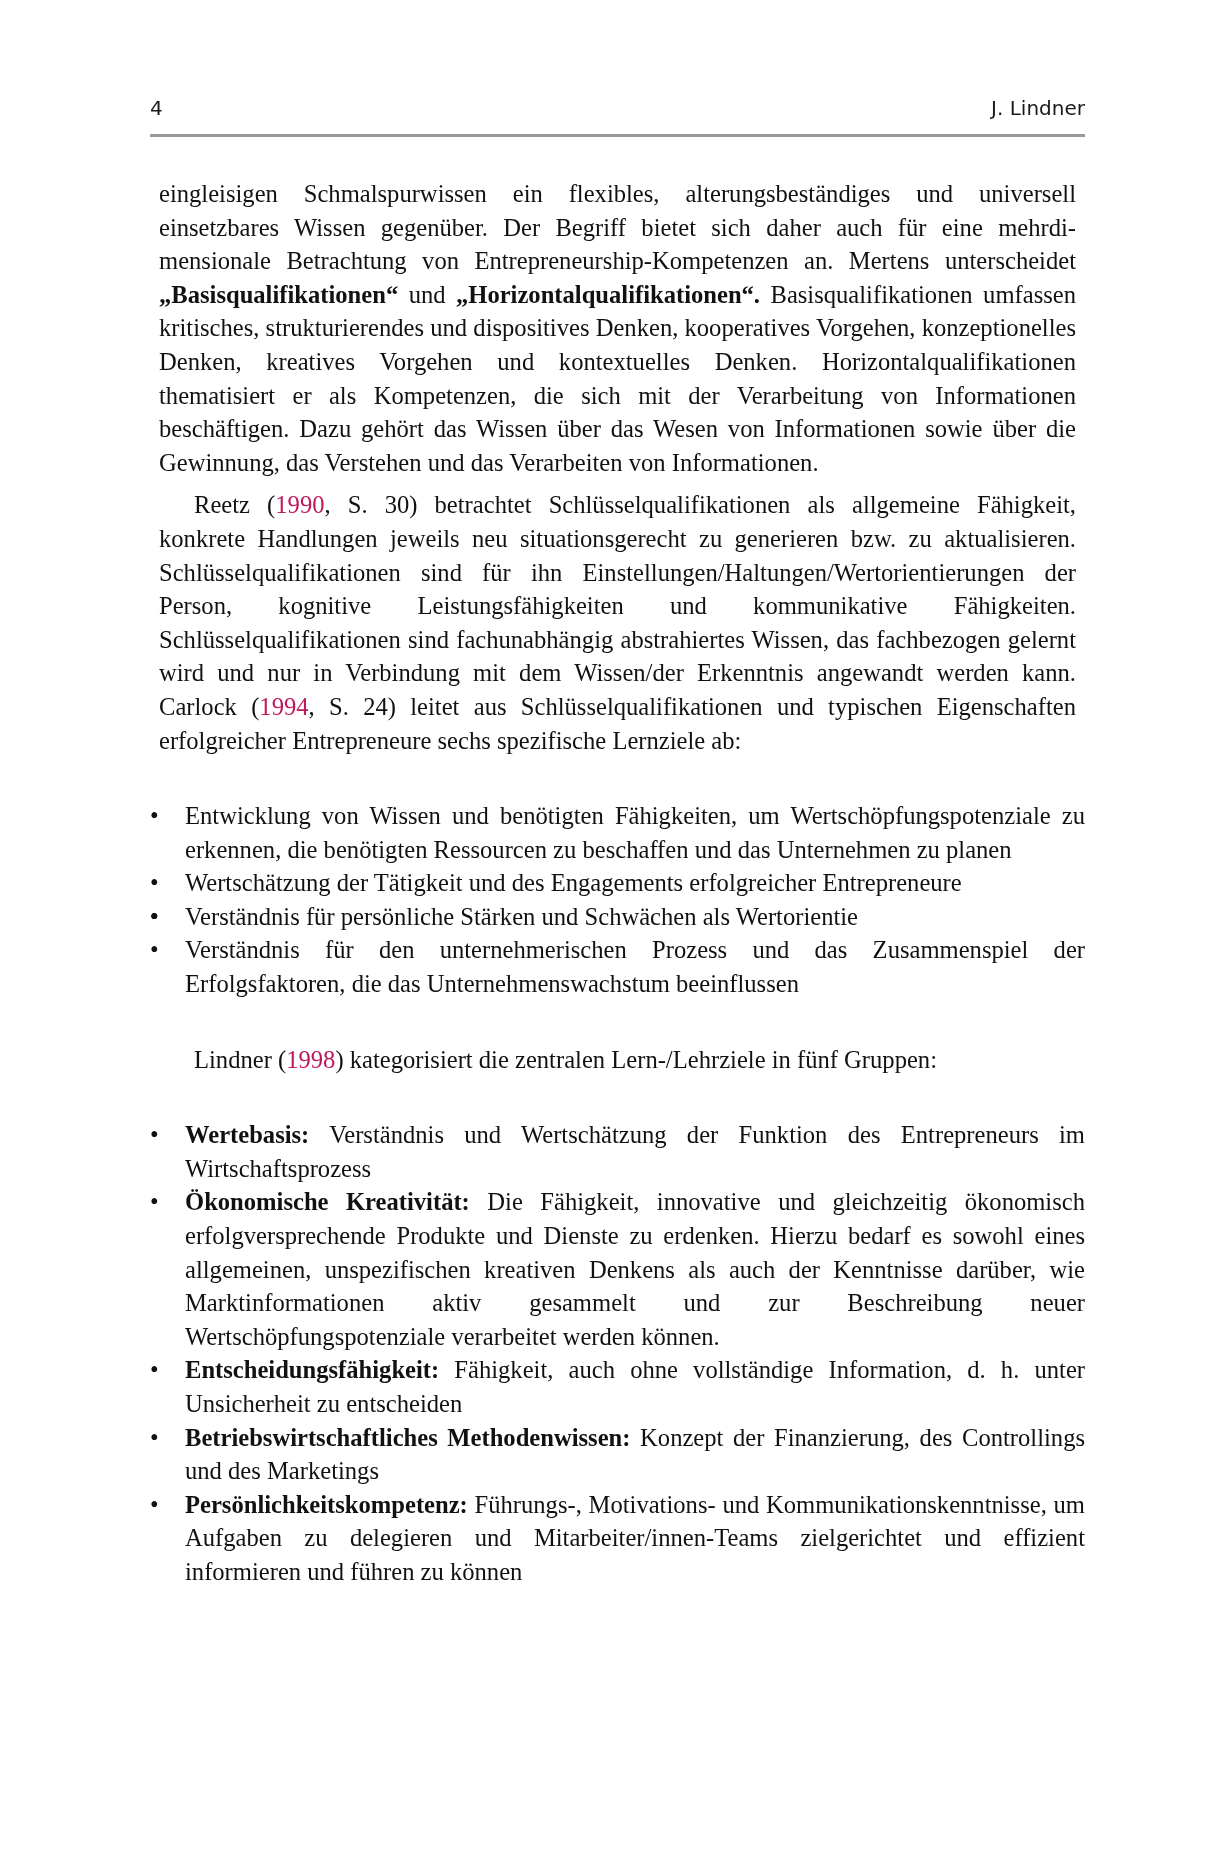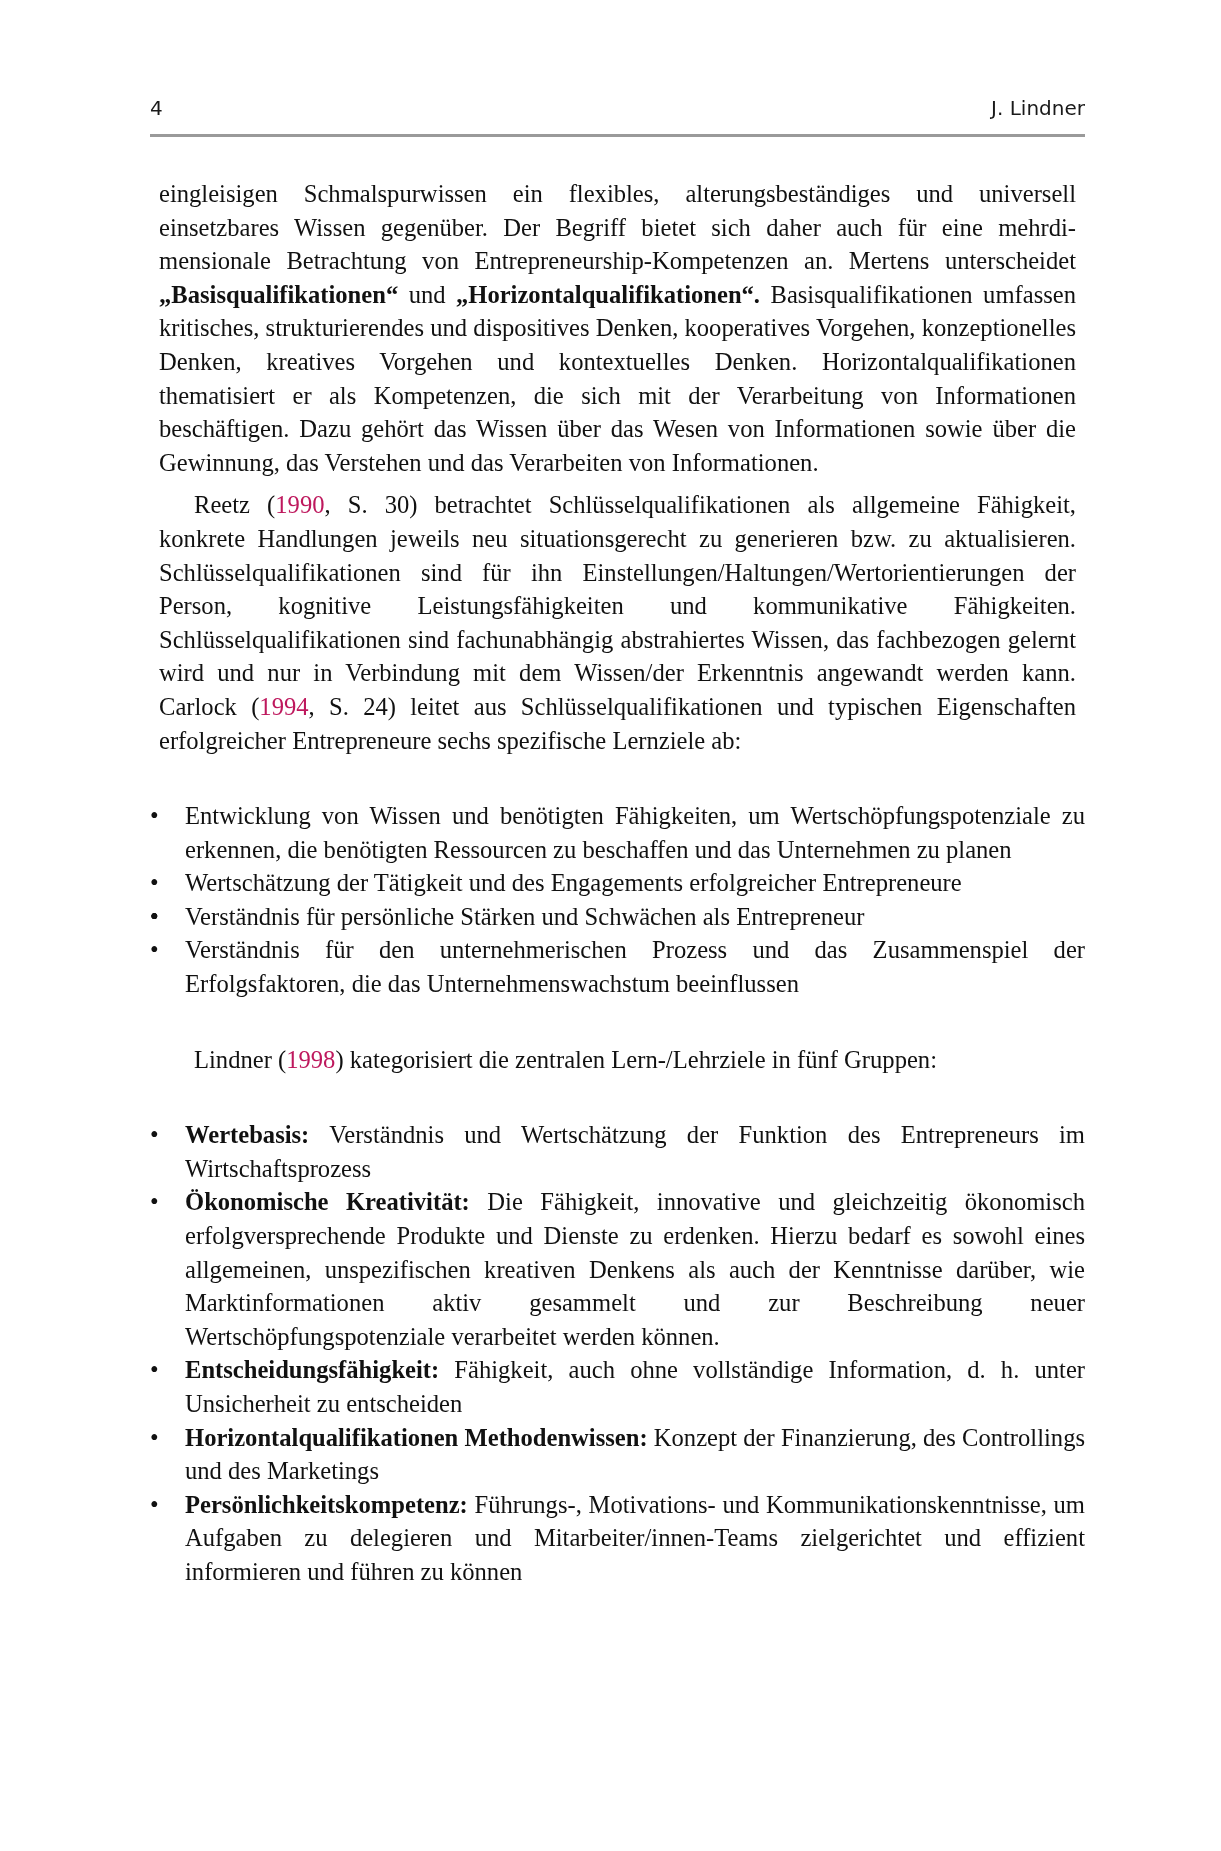--- a/index.html
+++ b/index.html
@@ -37,31 +37,31 @@
 
     <p class="indent"><span>Reetz (</span><a class="link">1990</a><span>, S. 30) betrachtet Schlüsselqualifikationen als allgemeine Fähigkeit, konkrete Handlungen jeweils neu situationsgerecht zu generieren bzw. zu aktuali­sieren. Schlüsselqualifikationen sind für ihn Einstellungen/Haltungen/Wertorientie­rungen der Person, kognitive Leistungsfähigkeiten und kommunikative Fähigkeiten. Schlüsselqualifikationen sind fachunabhängig abstrahiertes Wissen, das fachbezo­gen gelernt wird und nur in Verbindung mit dem Wissen/der Erkenntnis angewandt werden kann. Carlock (</span><a class="link">1994</a><span>, S. 24) leitet aus Schlüsselqualifikationen und typi­schen Eigenschaften erfolgreicher Entrepreneure sechs spezifische Lernziele ab:</span></p>
 
     <div class="gap-lg"></div>
 
     <ul>
       <li><span class="bullet">•</span><span>Entwicklung von Wissen und benötigten Fähigkeiten, um Wertschöpfungspoten­ziale zu erkennen, die benötigten Ressourcen zu beschaffen und das Unterneh­men zu planen</span></li>
       <li><span class="bullet">•</span><span>Wertschätzung der Tätigkeit und des Engagements erfolgreicher Entrepreneure</span></li>
       <li><span class="bullet">•</span></li>
       <li><span class="bullet">•</span></li>
-      <li><span class="bullet">•</span><span>Verständnis für persönliche Stärken und Schwächen als Entrepreneur</span></li>
+      <li><span class="bullet">•</span><span>Verständnis für persönliche Stärken und Schwächen als Wertorientie</span></li>
       <li><span class="bullet">•</span><span>Verständnis für den unternehmerischen Prozess und das Zusammenspiel der Erfolgsfaktoren, die das Unternehmenswachstum beeinflussen</span></li>
     </ul>
 
     <div class="gap-md"></div>
 
     <p class="indent"><span>Lindner (</span><a class="link">1998</a><span>) kategorisiert die zentralen Lern-/Lehrziele in fünf Gruppen:</span></p>
 
     <div class="gap-lg"></div>
 
     <ul>
       <li><span class="bullet">•</span><b>Wertebasis:</b><span> Verständnis und Wertschätzung der Funktion des Entrepreneurs im Wirtschaftsprozess</span></li>
       <li><span class="bullet">•</span><b>Ökonomische Kreativität:</b><span> Die Fähigkeit, innovative und gleichzeitig ökono­misch erfolgversprechende Produkte und Dienste zu erdenken. Hierzu bedarf es sowohl eines allgemeinen, unspezifischen kreativen Denkens als auch der Kennt­nisse darüber, wie Marktinformationen aktiv gesammelt und zur Beschreibung neuer Wertschöpfungspotenziale verarbeitet werden können.</span></li>
       <li><span class="bullet">•</span><b>Entscheidungsfähigkeit:</b><span> Fähigkeit, auch ohne vollständige Information, d. h. unter Unsicherheit zu entscheiden</span></li>
-      <li><span class="bullet">•</span><b>Horizontalqualifikationen Methodenwissen:</b><span> Konzept der Finanzierung, des Controllings und des Marketings</span></li>
+      <li><span class="bullet">•</span><b>Betriebswirtschaftliches Methodenwissen:</b><span> Konzept der Finanzierung, des Controllings und des Marketings</span></li>
       <li><span class="bullet">•</span><b>Persönlichkeitskompetenz:</b><span> Führungs-, Motivations- und Kommunikations­kenntnisse, um Aufgaben zu delegieren und Mitarbeiter/innen-Teams zielgerich­tet und effizient informieren und führen zu können</span></li>
     </ul>
   </div>
 </div>
 
 </body></html>

